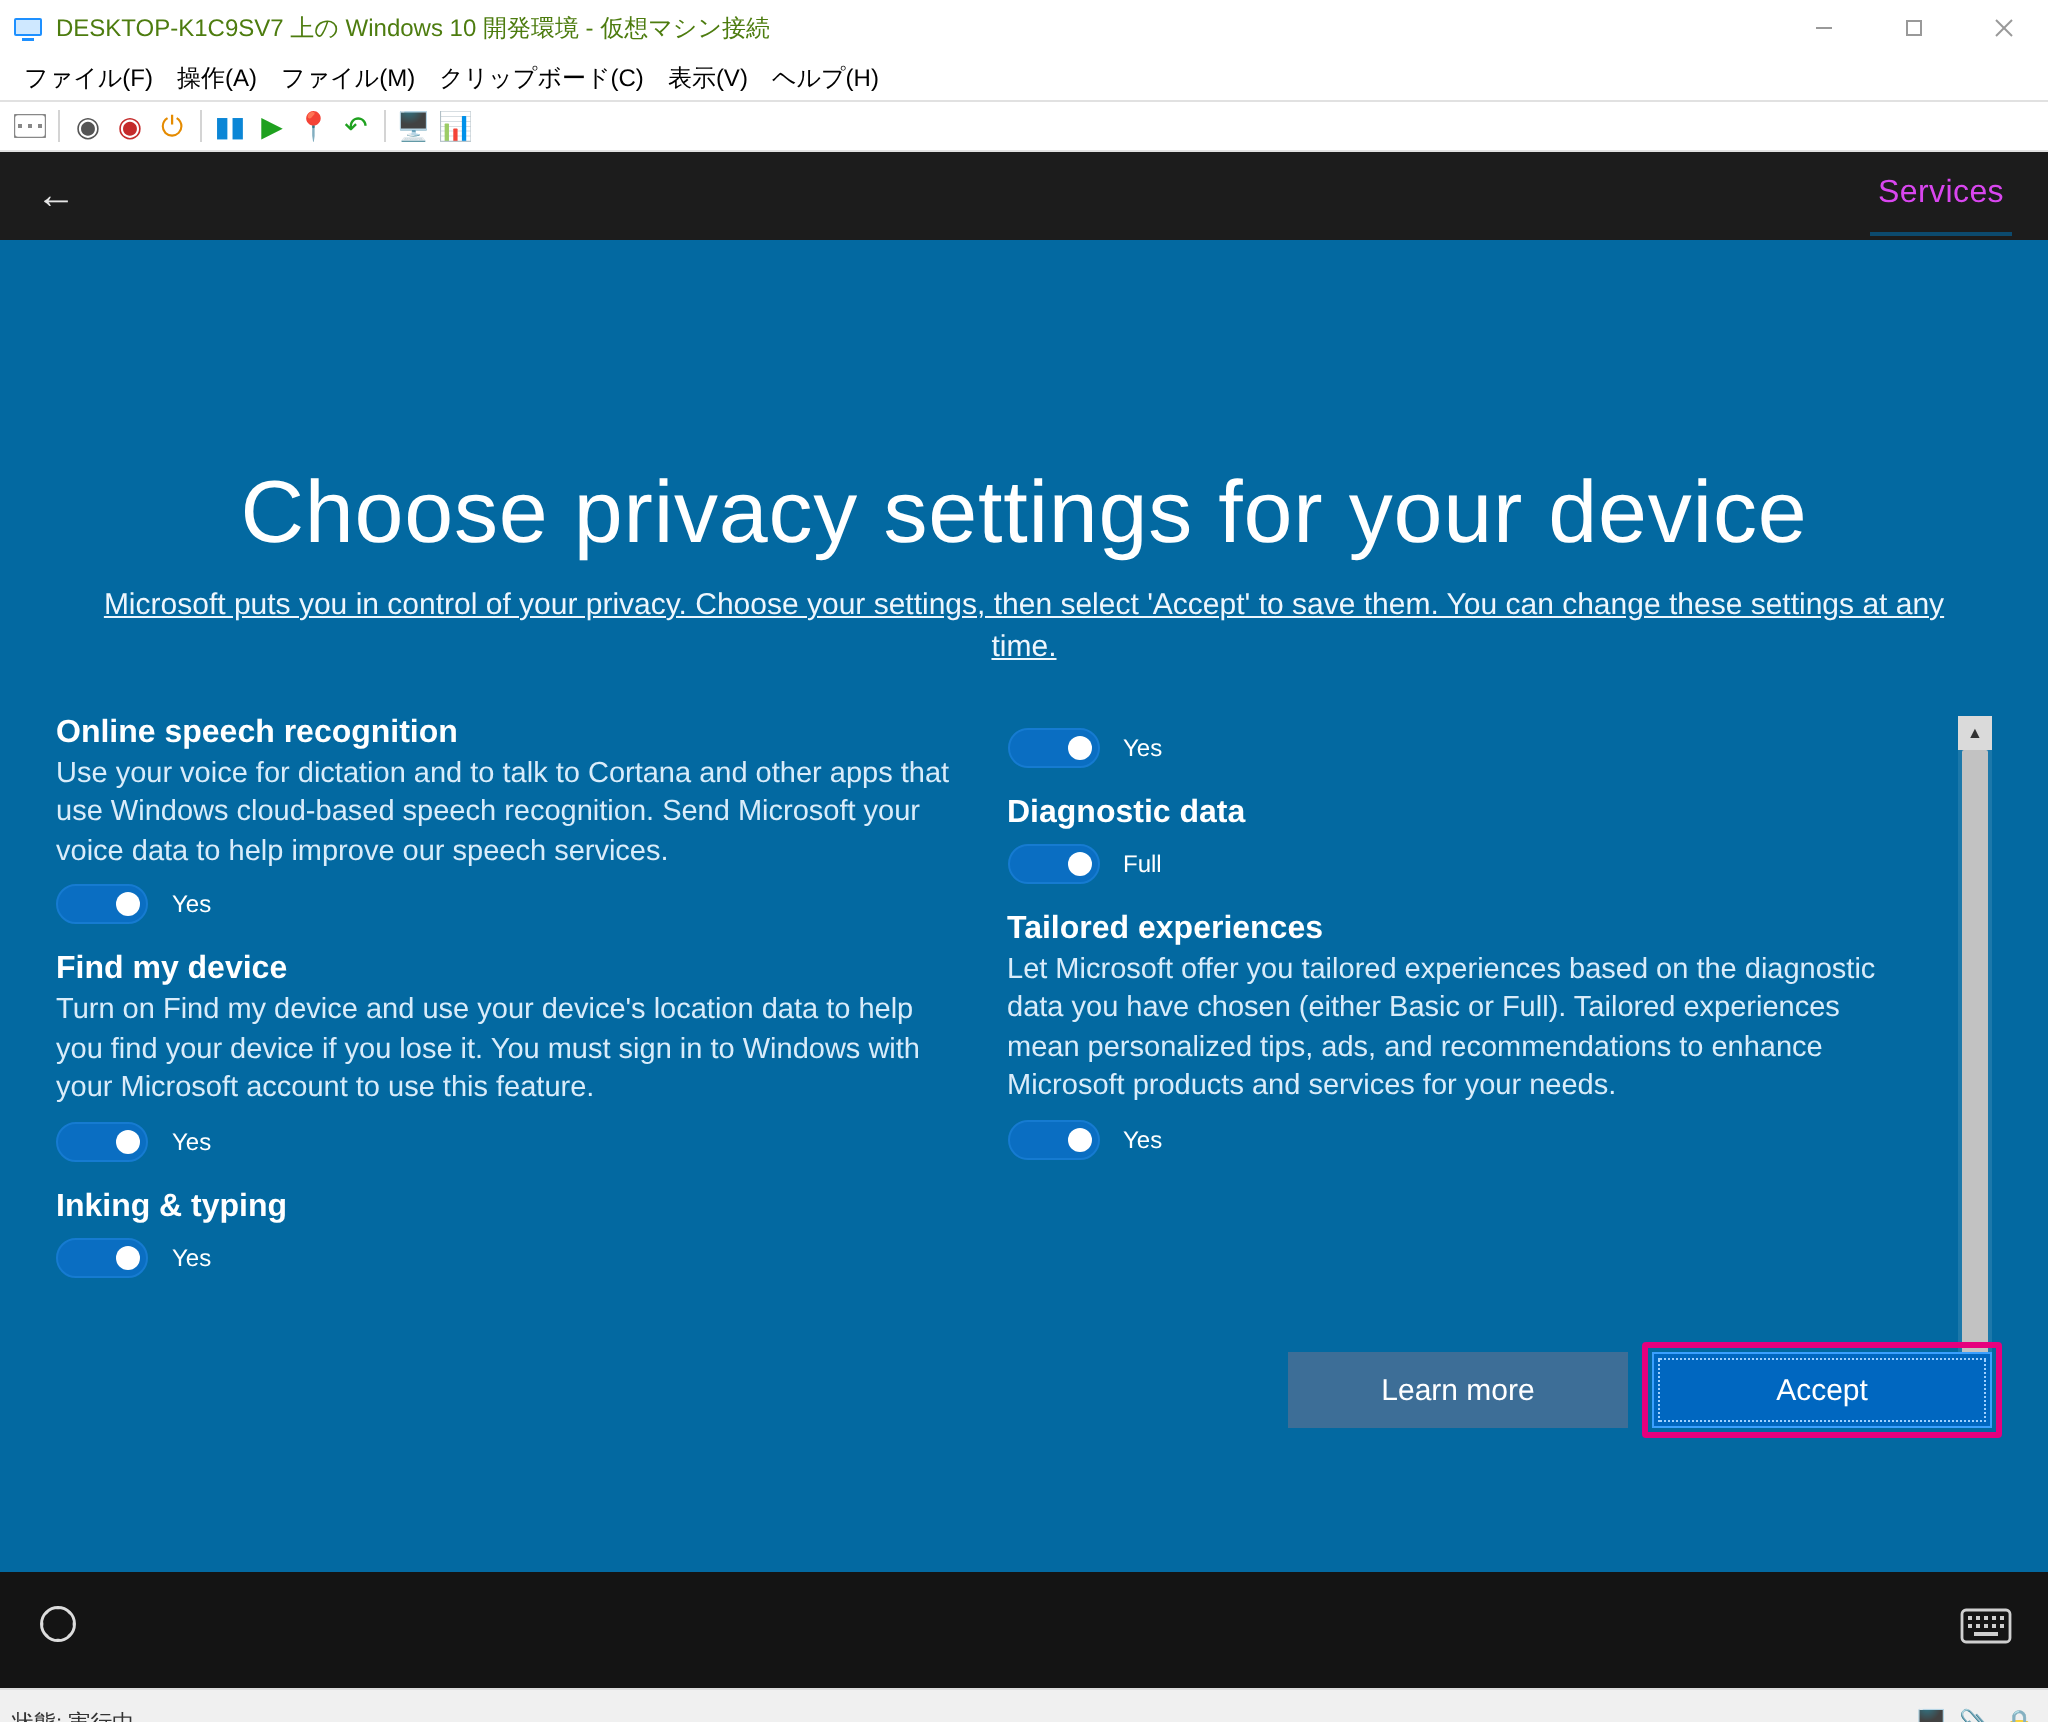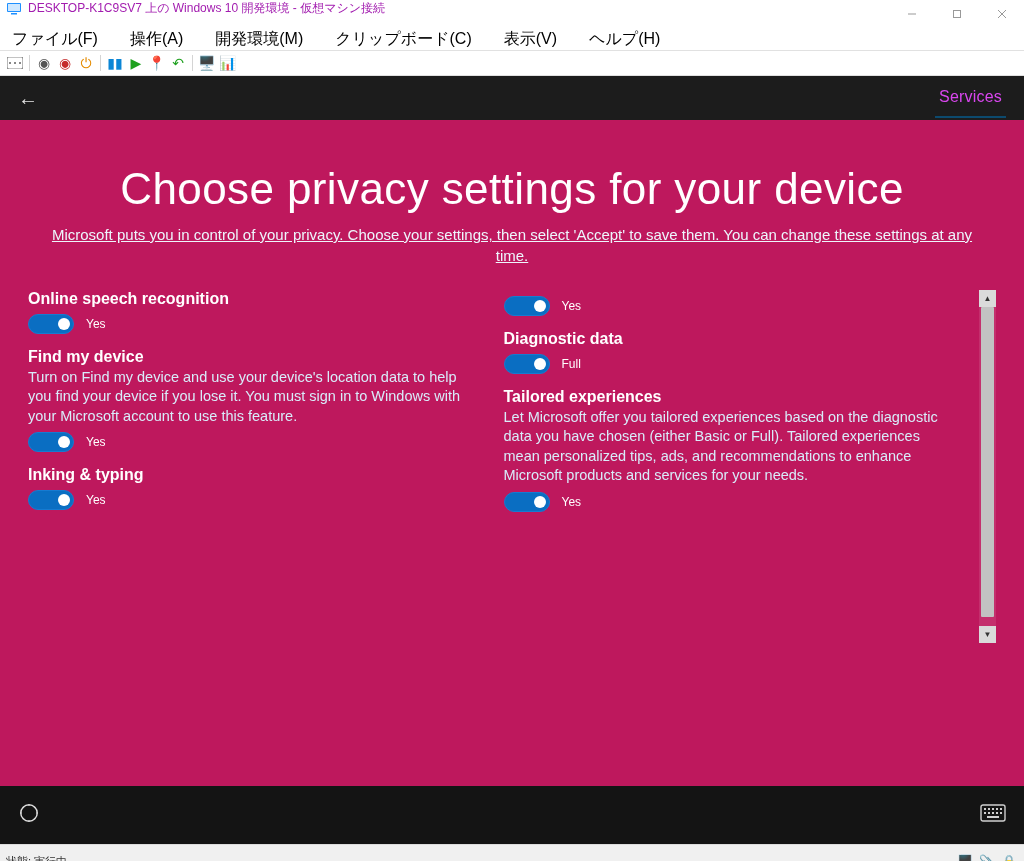--- a/index.html
+++ b/index.html
@@ -1,31 +1,31 @@
 <!DOCTYPE html>
 <html><head>
   <meta charset="utf-8">
   <style>
     * { margin: 0; padding: 0; box-sizing: border-box; }
     html, body { width: 1024px; height: 861px; font-family: "Segoe UI", "Yu Gothic UI", Meiryo, sans-serif; overflow: hidden; background: #f0f0f0; }
-    .titlebar { height: 28px; background: #fff; display: flex; align-items: flex-start; font-size: 12px; color: #a21caf; padding-left: 6px; }
+    .titlebar { height: 28px; background: #fff; display: flex; align-items: center; font-size: 12px; color: #4d7c0f; padding-left: 6px; }
     .titlebar-icon { width: 16px; height: 16px; margin-right: 6px; color: #1e90ff; display: flex; align-items: center; justify-content: center; }
     .titlebar-text { flex: 1; white-space: nowrap; overflow: hidden; text-overflow: ellipsis; }
     .win-controls { display: flex; height: 100%; }
     .win-btn { width: 45px; height: 100%; display: flex; align-items: center; justify-content: center; color: #999; font-size: 10px; }
-    .menubar { height: 22px; background: #fff; display: flex; align-items: center; font-size: 16px; padding-left: 6px; gap: 20px; }
+    .menubar { height: 22px; background: #fff; display: flex; align-items: center; font-size: 12px; padding-left: 6px; gap: 0; }
     .menubar > div { padding: 2px 6px; }
     .toolbar { height: 26px; background: #fff; border-top: 1px solid #e1e1e1; border-bottom: 1px solid #e1e1e1; display: flex; align-items: center; padding: 0 6px; gap: 3px; }
     .tb-icon { display: flex; align-items: center; justify-content: center; width: 18px; height: 18px; font-size: 14px; line-height: 1; }
     .tb-sep { width: 1px; height: 16px; background: #d4d4d4; margin: 0 2px; }
     .vm-viewport { position: relative; width: 1024px; height: 768px; background: #094b7b; }
     .oobe-bar { height: 44px; background: #1c1c1c; display: flex; align-items: center; justify-content: space-between; padding: 0 18px; }
     .back-arrow { color: #e6e6e6; font-size: 20px; }
     .oobe-tab { color: #d946ef; font-size: 16px; font-weight: 400; padding: 10px 4px; border-bottom: 2px solid #0c4a6e; letter-spacing: 0.2px; }
-    .oobe-body { position: absolute; top: 44px; left: 0; right: 0; bottom: 58px; background: #be185d; color: #fff; padding: 44px 28px 0 28px; }
+    .oobe-body { position: absolute; top: 44px; left: 0; right: 0; bottom: 58px; background: #0369a1; color: #fff; padding: 112px 28px 0 28px; }
     .oobe-heading { font-size: 44px; font-weight: 300; text-align: center; letter-spacing: 0.4px; margin-bottom: 10px; }
     .oobe-sub { text-align: center; font-size: 15px; line-height: 1.4; max-width: 940px; margin: 0 auto 24px; color: #eef6fd; text-decoration: underline; }
     .settings-area { display: flex; gap: 24px; height: 353px; }
     .col { flex: 1; min-width: 0; }
     .scroll-col { width: 17px; position: relative; }
     .scroll-track { position: absolute; top: 0; bottom: 0; right: 0; width: 17px; background: rgba(255,255,255,0.10); }
     .scroll-up, .scroll-down { position: absolute; left: 0; width: 17px; height: 17px; display: flex; align-items: center; justify-content: center; font-size: 8px; color: #333; background: #dadada; }
     .scroll-up { top: 0; }
     .scroll-down { bottom: 0; }
     .scroll-thumb { position: absolute; left: 2px; width: 13px; top: 17px; height: 310px; background: #c2c2c2; border-radius: 1px; }
@@ -77,21 +77,21 @@
           <line x1="1" y1="1" x2="9" y2="9" stroke="#999" stroke-width="1"></line>
           <line x1="9" y1="1" x2="1" y2="9" stroke="#999" stroke-width="1"></line>
         </svg>
     </div>
   </div>
 </div>
 
 <div class="menubar">
   <div>ファイル(F)</div>
   <div>操作(A)</div>
-  <div>開発環境(M)</div>
+  <div>ファイル(M)</div>
   <div>クリップボード(C)</div>
   <div>表示(V)</div>
   <div>ヘルプ(H)</div>
 </div>
 
 <div class="toolbar">
   <span class="tb-icon">
       <svg width="16" height="12" viewBox="0 0 16 12">
         <rect x="0" y="0" width="16" height="12" rx="2" fill="none" stroke="#888" stroke-width="1.2"></rect>
         <rect x="2" y="5" width="2" height="2" fill="#888"></rect>
@@ -121,20 +121,21 @@
 
   <div class="oobe-body">
     <div class="oobe-heading">Choose privacy settings for your device</div>
     <div class="oobe-sub">Microsoft puts you in control of your privacy. Choose your settings, then select 'Accept' to save them. You can change these settings at any time.</div>
 
     <div class="settings-area">
 
       <div class="col">
         <div class="setting">
           <div class="setting-title">Online speech recognition</div>
+          <div class="setting-desc">Use your voice for dictation and to talk to Cortana and other apps that use Windows cloud-based speech recognition. Send Microsoft your voice data to help improve our speech services.</div>
           <div class="toggle-row">
             <div class="toggle">
                 <div class="knob"></div>
               </div>
             <span class="toggle-label">Yes</span>
           </div>
         </div>
         <div class="setting">
           <div class="setting-title">Find my device</div>
           <div class="setting-desc">Turn on Find my device and use your device's location data to help you find your device if you lose it. You must sign in to Windows with your Microsoft account to use this feature.</div>
@@ -188,20 +189,30 @@
 
       <div class="scroll-col">
         <div class="scroll-track">
           <div class="scroll-up">▲</div>
           <div class="scroll-thumb"></div>
           <div class="scroll-down">▼</div>
         </div>
       </div>
     </div>
 
+    <div class="button-row">
+      <div class="oobe-btn secondary">
+        <span>Learn more</span>
+      </div>
+      <div class="oobe-btn primary">
+        <span class="dotted-inner"></span>
+        <span>Accept</span>
+        <span class="highlight"></span>
+      </div>
+    </div>
   </div>
 
   <div class="oobe-footer">
     <span class="ease-icon">
       <svg width="22" height="22" viewBox="0 0 24 24" fill="none" stroke="#dcdcdc" stroke-width="1.6">
           <circle cx="12" cy="12" r="9"></circle>
           <path d="M12 3v1 M12 20v1 M3 12h1 M20 12h1 M5.6 5.6l.7.7 M17.7 17.7l.7.7 M18.4 5.6l-.7.7 M6.3 17.7l-.7.7"></path>
         </svg>
     </span>
     <span class="kbd-icon">

